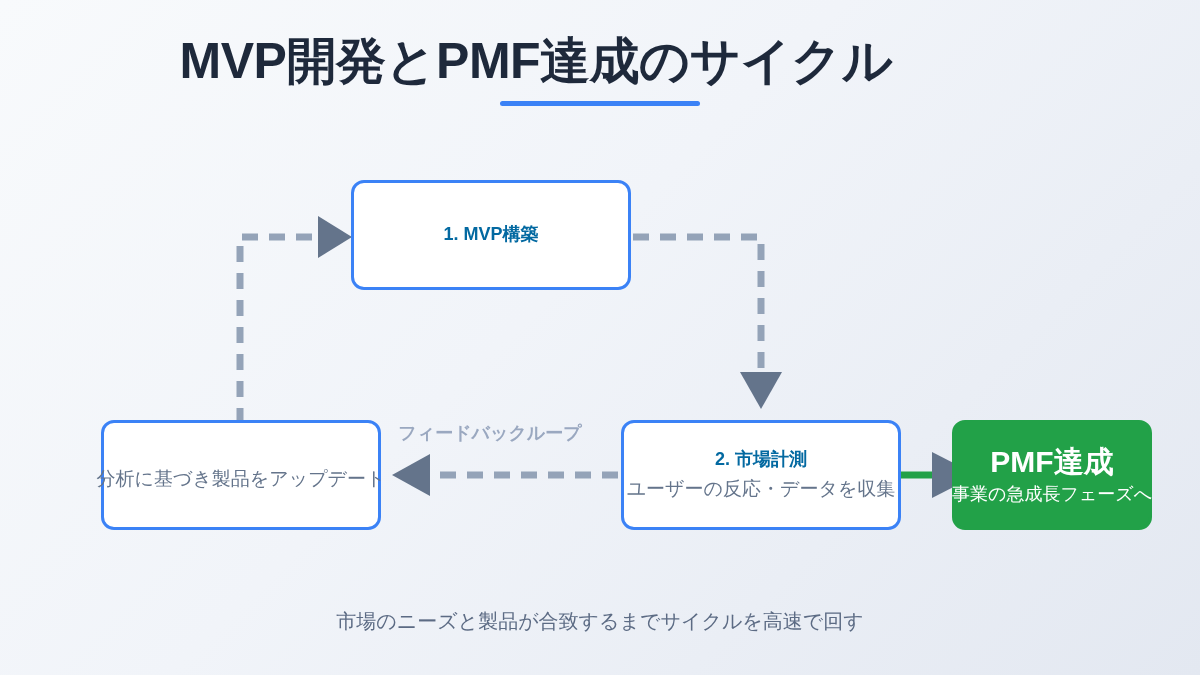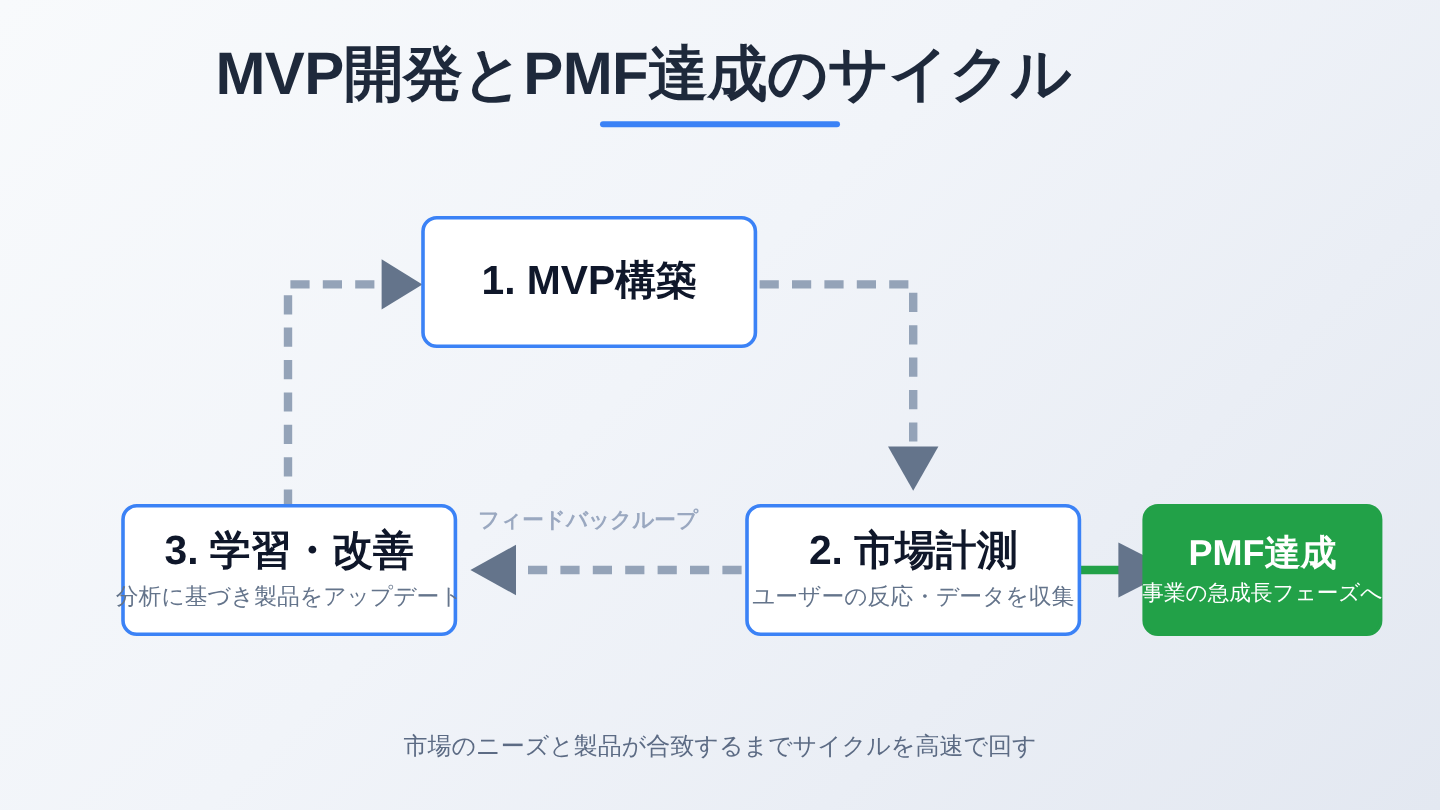--- a/index.html
+++ b/index.html
@@ -59,23 +59,23 @@
     display: flex;
     flex-direction: column;
     align-items: center;
     justify-content: center;
   }
   .node-step {
     background: #ffffff;
     border: 3px solid #3b82f6;
   }
   .node-title {
-    font-size: 34px;
+    font-size: 18px;
     font-weight: 700;
-    color: #0f172a;
+    color: #0369a1;
     white-space: nowrap;
     line-height: 1.1;
   }
   .node-sub {
     margin-top: 9px;
     font-size: 19px;
     font-weight: 400;
     color: #64748b;
     white-space: nowrap;
     line-height: 1.1;
@@ -162,21 +162,20 @@
   <div class="node node-step" id="box-mvp">
     <div class="node-title">1. MVP構築</div>
   </div>
 
   <div class="node node-step" id="box-measure">
     <div class="node-title">2. 市場計測</div>
     <div class="node-sub">ユーザーの反応・データを収集</div>
   </div>
 
   <div class="node node-step" id="box-learn">
-    <div class="node-title">3. 学習・改善</div>
     <div class="node-sub">分析に基づき製品をアップデート</div>
   </div>
 
   <div class="node node-goal" id="box-pmf">
     <div class="node-title">PMF達成</div>
     <div class="node-sub">事業の急成長フェーズへ</div>
   </div>
 
   <div class="footer-note">市場のニーズと製品が合致するまでサイクルを高速で回す</div>
 

